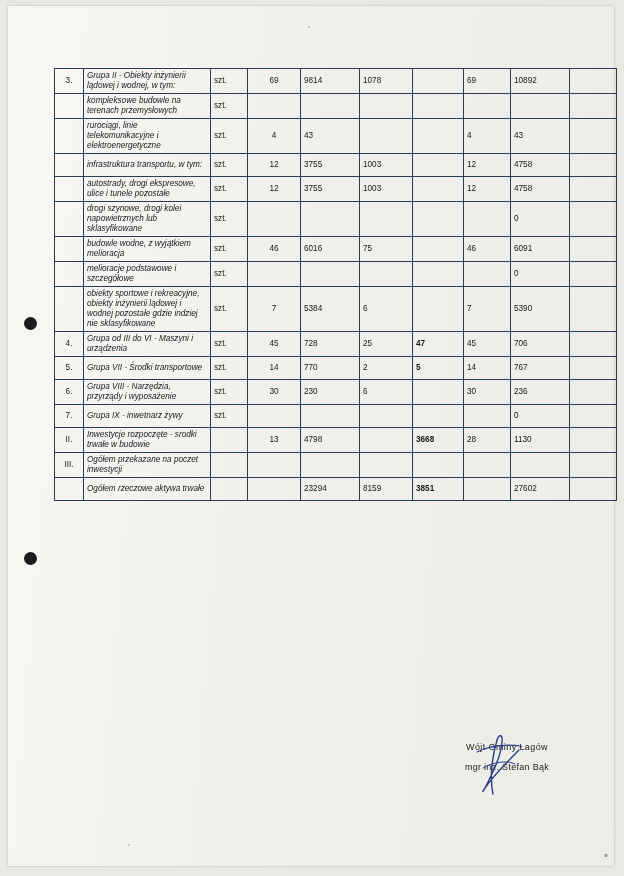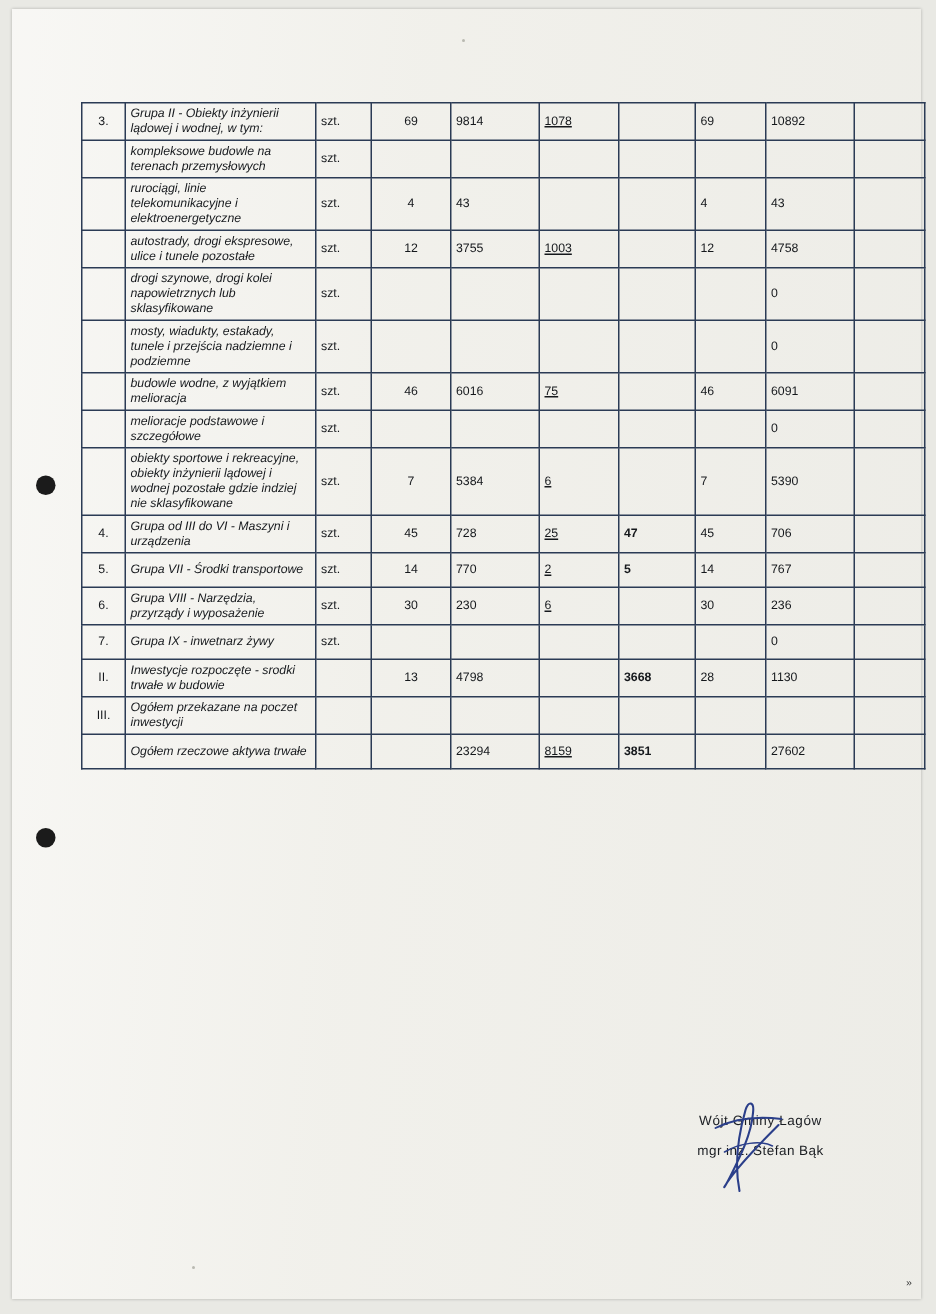--- a/index.html
+++ b/index.html
@@ -80,21 +80,21 @@
   td.unit {
     width: 30px;
     text-align: left;
     margin-left: 48px;
   }
   td.v {
     width: 46px;
     text-align: center;
   }
   td.v2 { width: 52px; }
-  td.v3 { width: 46px; text-decoration: underline; }
+  td.v3 { width: 46px; }
   td.v4 { width: 44px; font-weight: bold; }
   td.v5 { width: 40px; }
   td.v6 { width: 52px; }
   td.vlast { width: 40px; border-right: 1px solid #2b3b55; }
 
   
   .sig {
     position: absolute;
     left: 404px;
     top: 736px;
@@ -173,45 +173,45 @@
             <td class="v">4</td>
             <td class="v2">43</td>
             <td class="v3"></td>
             <td class="v4"></td>
             <td class="v5">4</td>
             <td class="v6">43</td>
             <td class="vlast"></td>
           </tr>
           <tr>
             <td class="num"></td>
-            <td class="name">autostrady, drogi ekspresowe, ulice i tunele pozostałe</td>
+            <td class="name">infrastruktura transportu, w tym:</td>
             <td class="unit">szt.</td>
             <td class="v">12</td>
             <td class="v2">3755</td>
             <td class="v3">1003</td>
             <td class="v4"></td>
             <td class="v5">12</td>
             <td class="v6">4758</td>
             <td class="vlast"></td>
           </tr>
           <tr>
             <td class="num"></td>
+            <td class="name">autostrady, drogi ekspresowe, ulice i tunele pozostałe</td>
+            <td class="unit">szt.</td>
+            <td class="v">12</td>
+            <td class="v2">3755</td>
+            <td class="v3">1003</td>
+            <td class="v4"></td>
+            <td class="v5">12</td>
+            <td class="v6">4758</td>
+            <td class="vlast"></td>
+          </tr>
+          <tr>
+            <td class="num"></td>
             <td class="name">drogi szynowe, drogi kolei napowietrznych lub sklasyfikowane</td>
-            <td class="unit">szt.</td>
-            <td class="v"></td>
-            <td class="v2"></td>
-            <td class="v3"></td>
-            <td class="v4"></td>
-            <td class="v5"></td>
-            <td class="v6">0</td>
-            <td class="vlast"></td>
-          </tr>
-          <tr>
-            <td class="num"></td>
-            <td class="name">mosty, wiadukty, estakady, tunele i przejścia nadziemne i podziemne</td>
             <td class="unit">szt.</td>
             <td class="v"></td>
             <td class="v2"></td>
             <td class="v3"></td>
             <td class="v4"></td>
             <td class="v5"></td>
             <td class="v6">0</td>
             <td class="vlast"></td>
           </tr>
           <tr>

